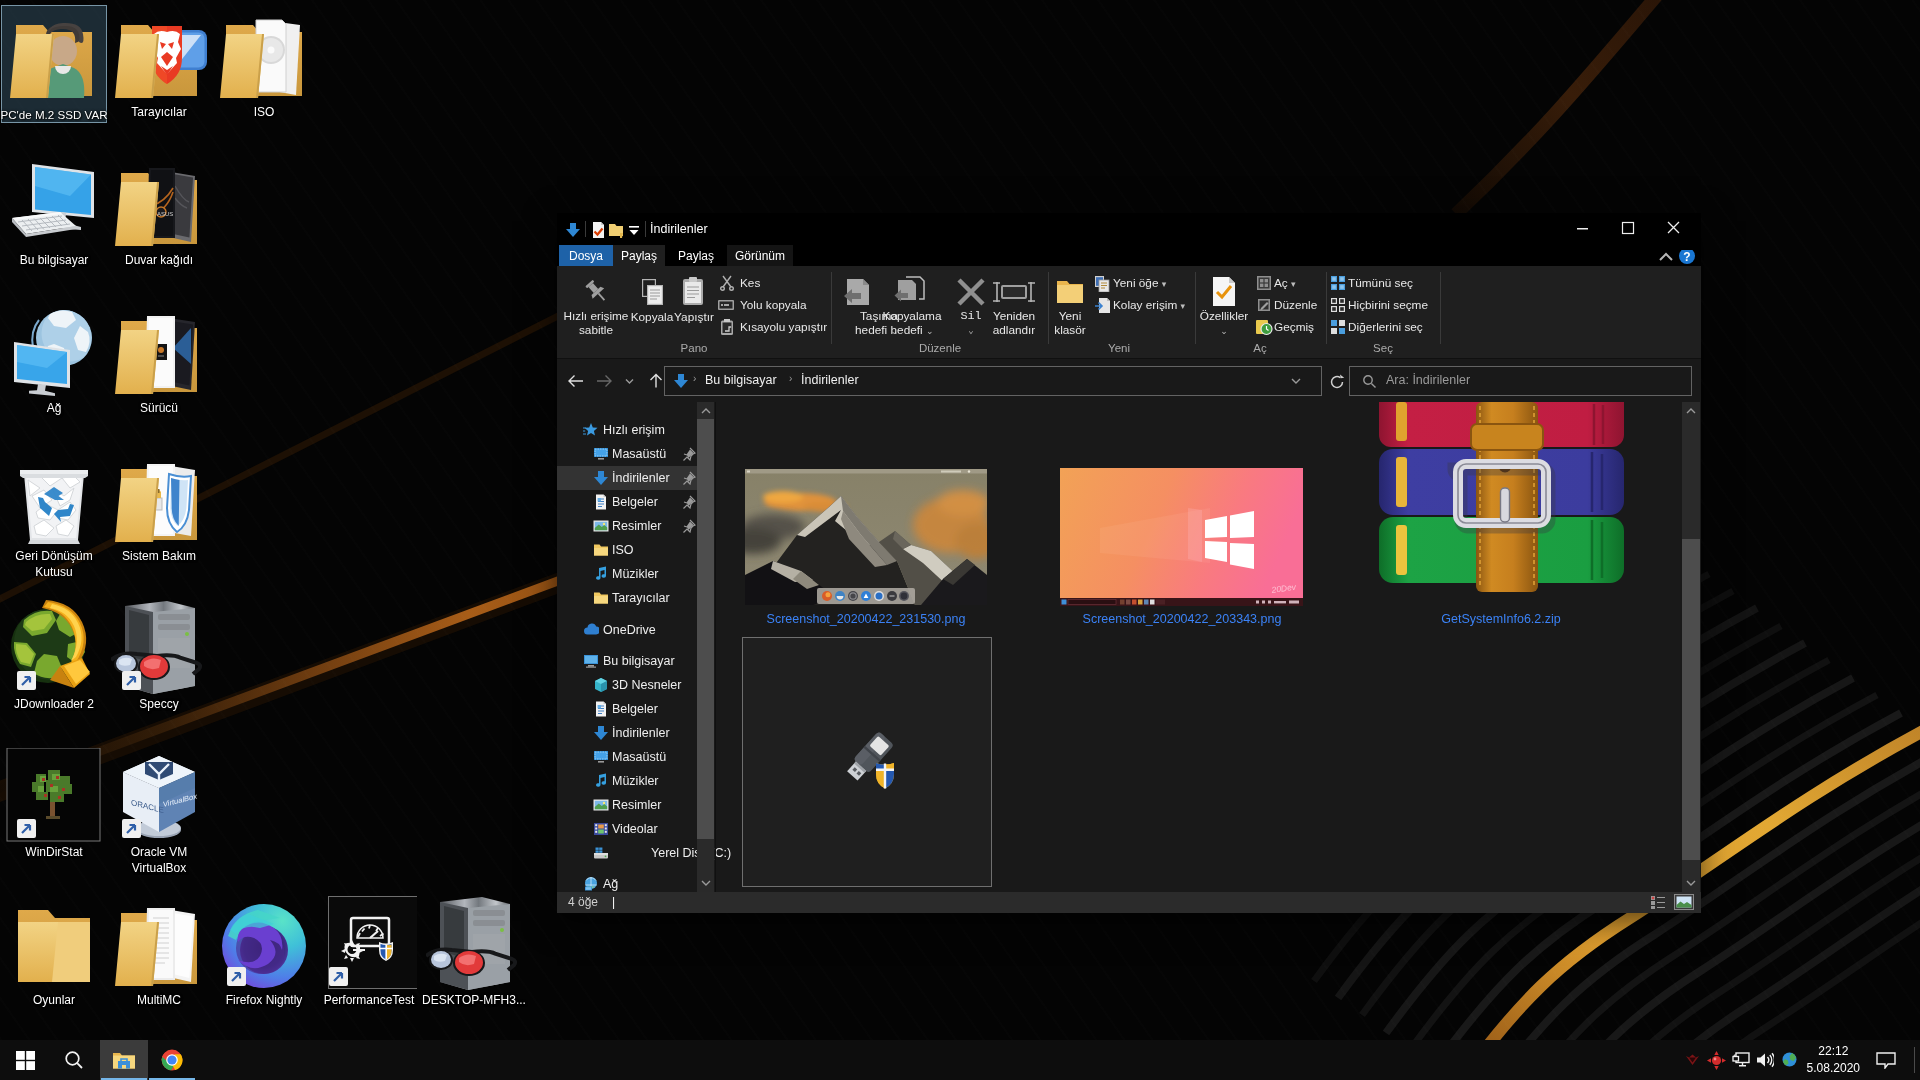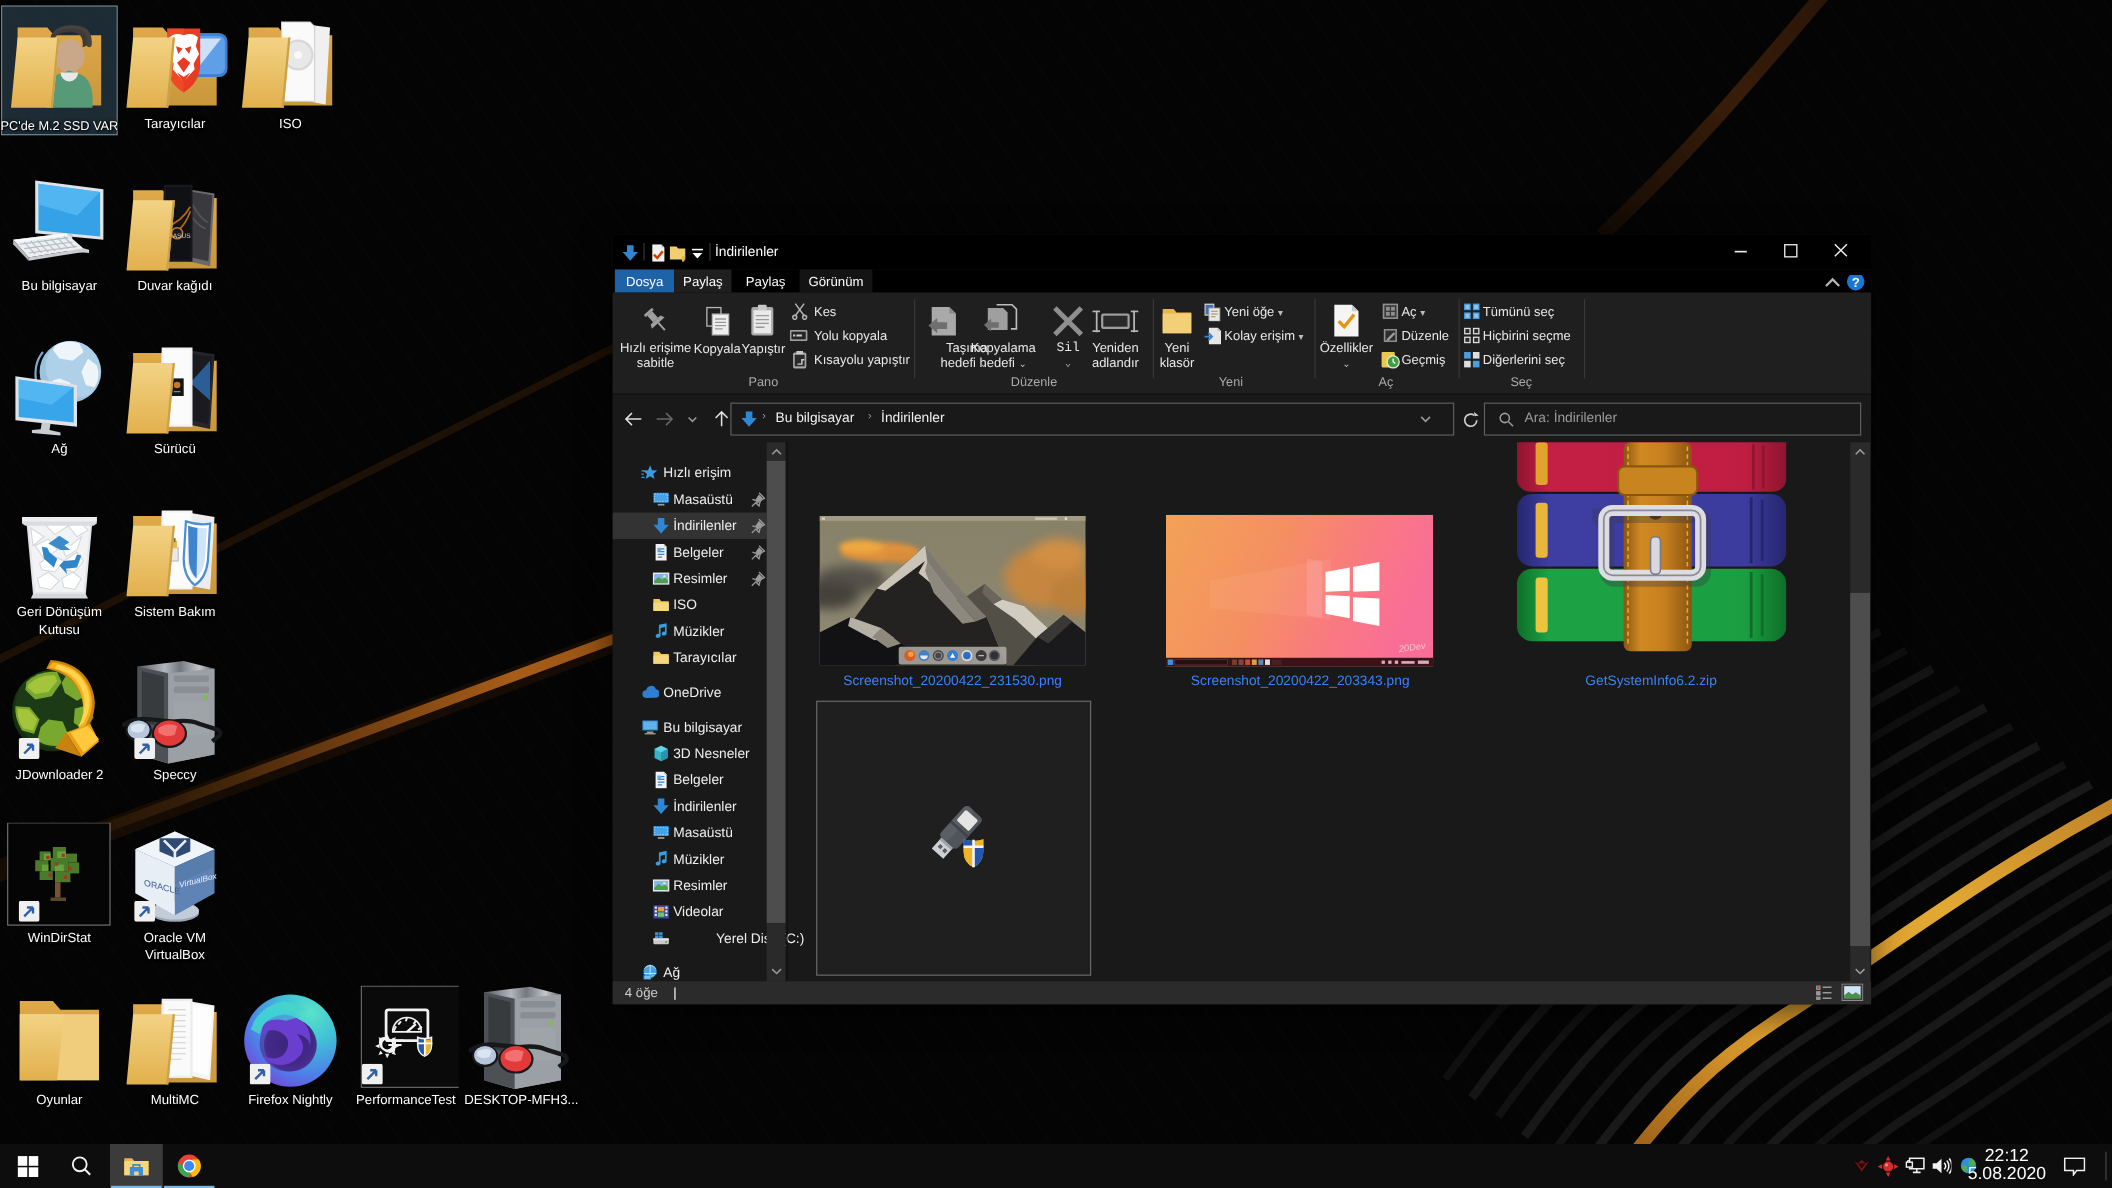--- a/index.html
+++ b/index.html
@@ -25,21 +25,21 @@
 .nrow{position:absolute;left:0;width:140px;height:24px;line-height:24px;white-space:nowrap;}
 .nico{position:absolute;top:4px;width:16px;height:16px;}
 #stat{position:absolute;left:0;bottom:0;right:0;height:21px;background:#2b2b2b;color:#cfcfcf;font-size:12px;line-height:21px;}
 .cap{position:absolute;color:#3b82f6;font-size:12.5px;text-align:center;width:300px;}
 
 .sbtrack{position:absolute;background:#2a2a2a;}
 .sbthumb{position:absolute;background:#4d4d4d;}
 
 #task{position:absolute;left:0;top:1040px;width:1920px;height:40px;background:#0d0d0d;}
 .tbtn{position:absolute;top:0;width:48px;height:40px;}
-#clock{position:absolute;right:60px;top:3px;color:#fff;font-size:16px;text-align:center;line-height:16.5px;}
+#clock{position:absolute;right:60px;top:3px;color:#fff;font-size:12px;text-align:center;line-height:16.5px;}
 </style></head>
 <body>
 <div id="desk">
 
   <svg class="abs" width="1920" height="1080" style="left:0;top:0">
     <defs>
       <linearGradient id="goldg" x1="0" y1="1" x2="1" y2="0">
         <stop offset="0" stop-color="#8a4d12"></stop>
           <stop offset=".35" stop-color="#dd9c2e"></stop>
         <stop offset=".7" stop-color="#e2a833"></stop>

